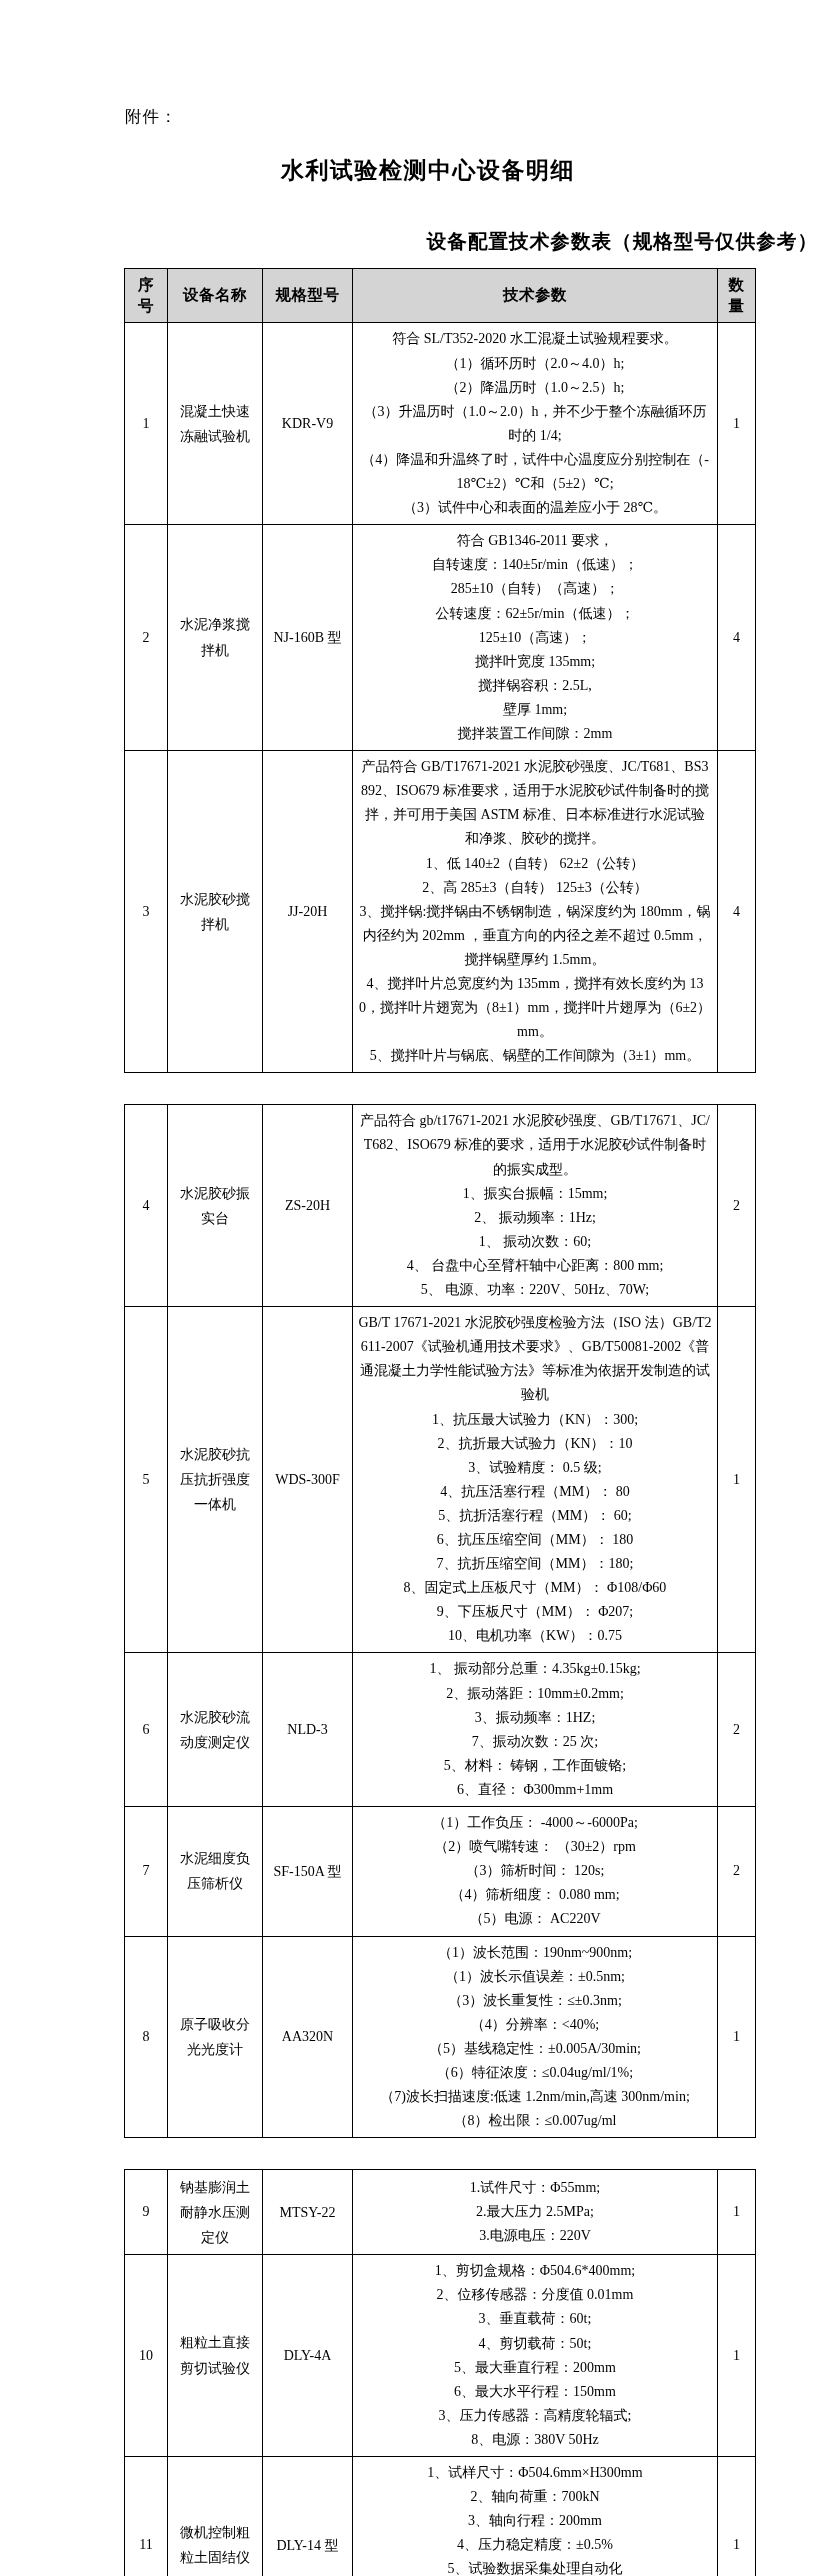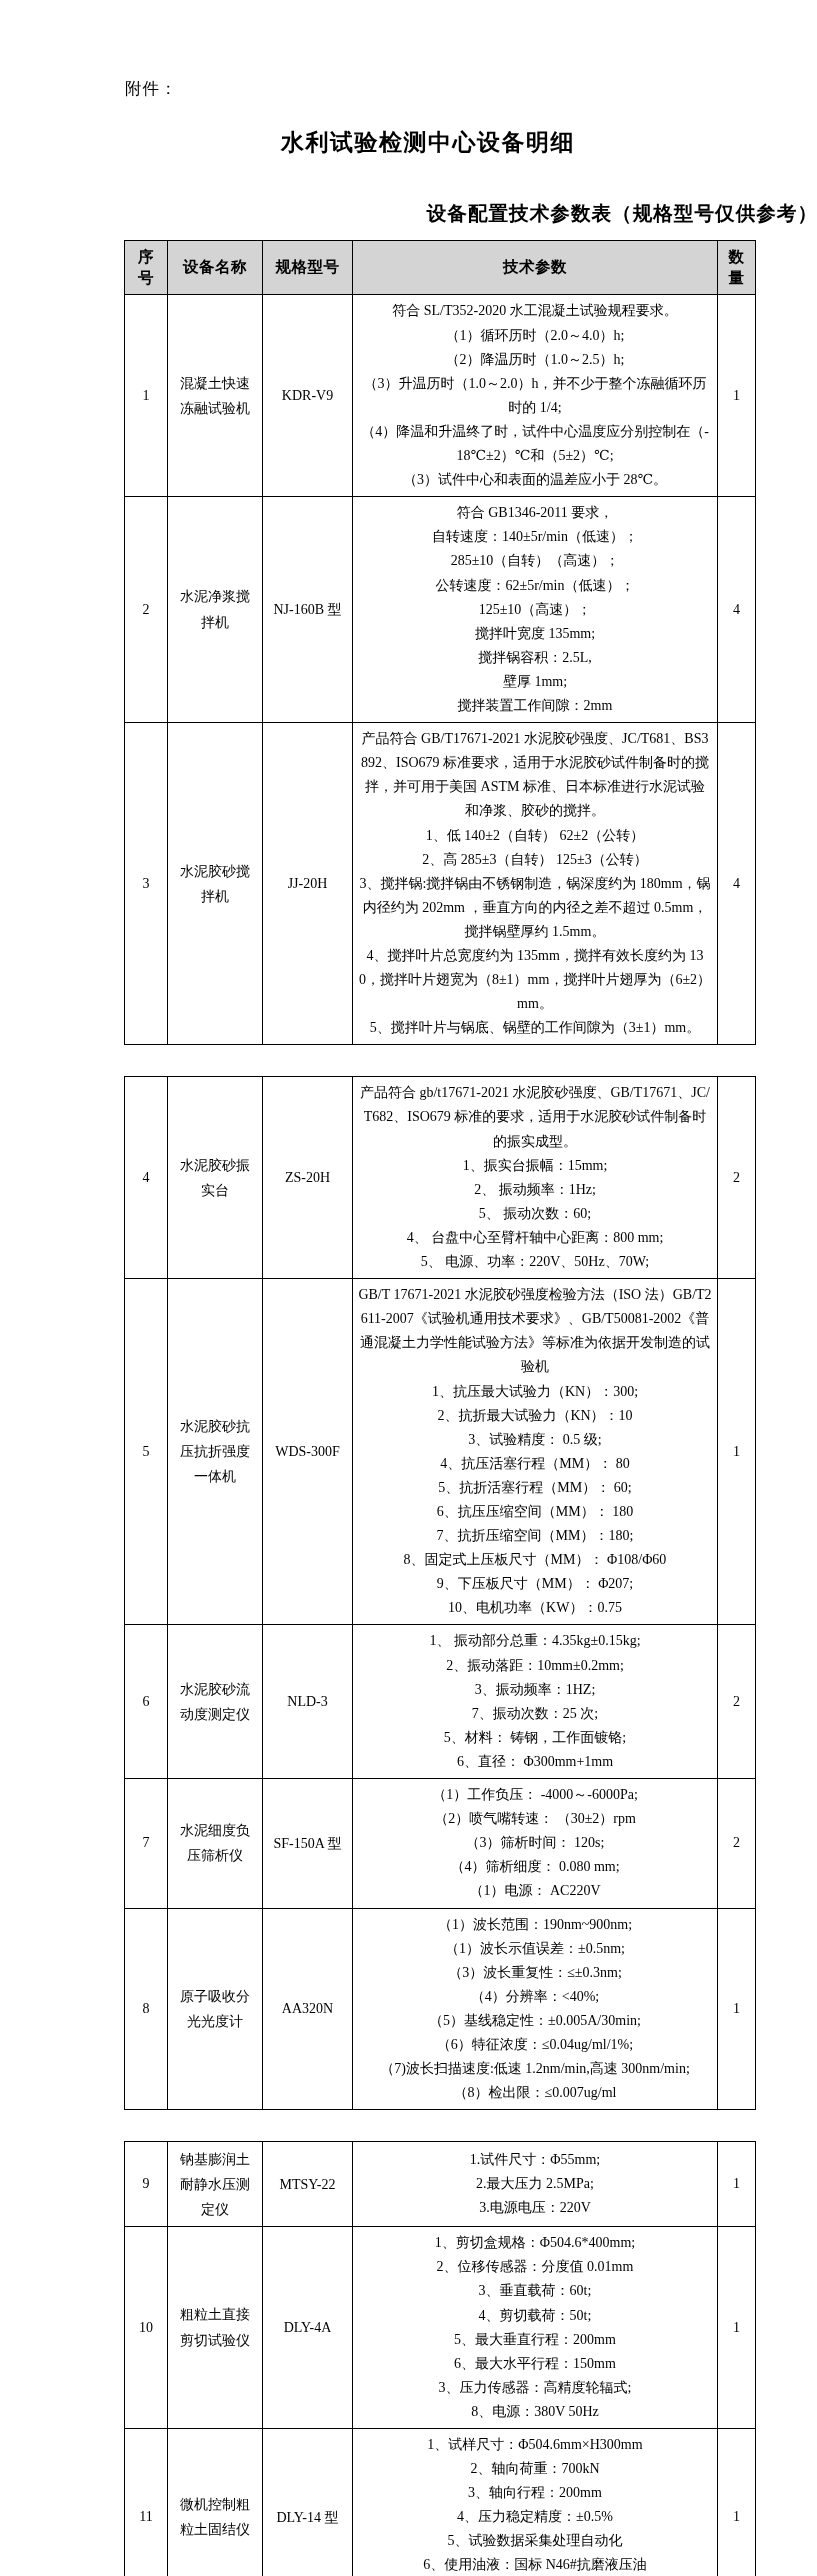--- a/index.html
+++ b/index.html
@@ -14,20 +14,21 @@
     min-height:3442px;
     margin:0 auto;
     background:#ffffff;
     box-sizing:border-box;
     padding:78px 0 62px 0;
   }
   .attachment{
     margin-left:125px;
     font-size:16.5px;
     letter-spacing:1px;
+    margin-top:28px;
   }
   .doc-title{
     margin-top:27px;
     text-align:center;
     font-family:"Liberation Sans","DejaVu Sans",sans-serif;
     font-weight:bold;
     font-size:23px;
     letter-spacing:1.5px;
     margin-left:38px;
   }
@@ -171,21 +172,21 @@
         </colgroup>
         <tbody>
           <tr>
             <td class="cell-no">4</td>
             <td class="cell-name">水泥胶砂振实台</td>
             <td class="cell-model">ZS-20H</td>
             <td class="cell-params">
               <div class="param-line">产品符合 gb/t17671-2021 水泥胶砂强度、GB/T17671、JC/T682、ISO679 标准的要求，适用于水泥胶砂试件制备时的振实成型。</div>
               <div class="param-line">1、振实台振幅：15mm;</div>
               <div class="param-line">2、 振动频率：1Hz;</div>
-              <div class="param-line">5、 振动次数：60;</div>
+              <div class="param-line">1、 振动次数：60;</div>
               <div class="param-line">4、 台盘中心至臂杆轴中心距离：800 mm;</div>
               <div class="param-line">5、 电源、功率：220V、50Hz、70W;</div>
             </td>
             <td class="cell-qty">2</td>
           </tr>
           <tr>
             <td class="cell-no">5</td>
             <td class="cell-name">水泥胶砂抗压抗折强度一体机</td>
             <td class="cell-model">WDS-300F</td>
             <td class="cell-params">
@@ -219,21 +220,21 @@
           </tr>
           <tr>
             <td class="cell-no">7</td>
             <td class="cell-name">水泥细度负压筛析仪</td>
             <td class="cell-model">SF-150A 型</td>
             <td class="cell-params">
               <div class="param-line">（1）工作负压： -4000～-6000Pa;</div>
               <div class="param-line">（2）喷气嘴转速： （30±2）rpm</div>
               <div class="param-line">（3）筛析时间： 120s;</div>
               <div class="param-line">（4）筛析细度： 0.080 mm;</div>
-              <div class="param-line">（1）电源： AC220V</div>
+              <div class="param-line">（5）电源： AC220V</div>
             </td>
             <td class="cell-qty">2</td>
           </tr>
           <tr>
             <td class="cell-no">8</td>
             <td class="cell-name">原子吸收分光光度计</td>
             <td class="cell-model">AA320N</td>
             <td class="cell-params">
               <div class="param-line">（1）波长范围：190nm~900nm;</div>
               <div class="param-line">（1）波长示值误差：±0.5nm;</div>

